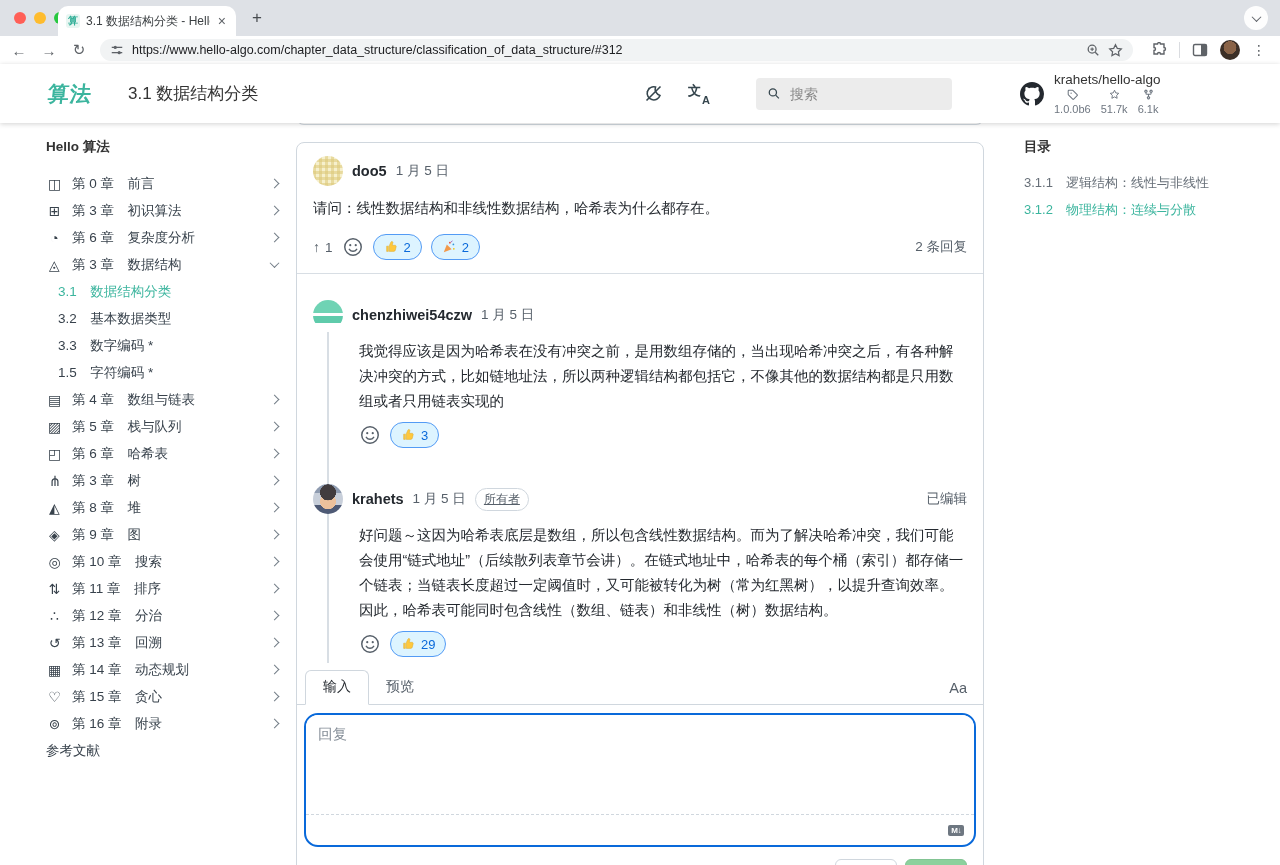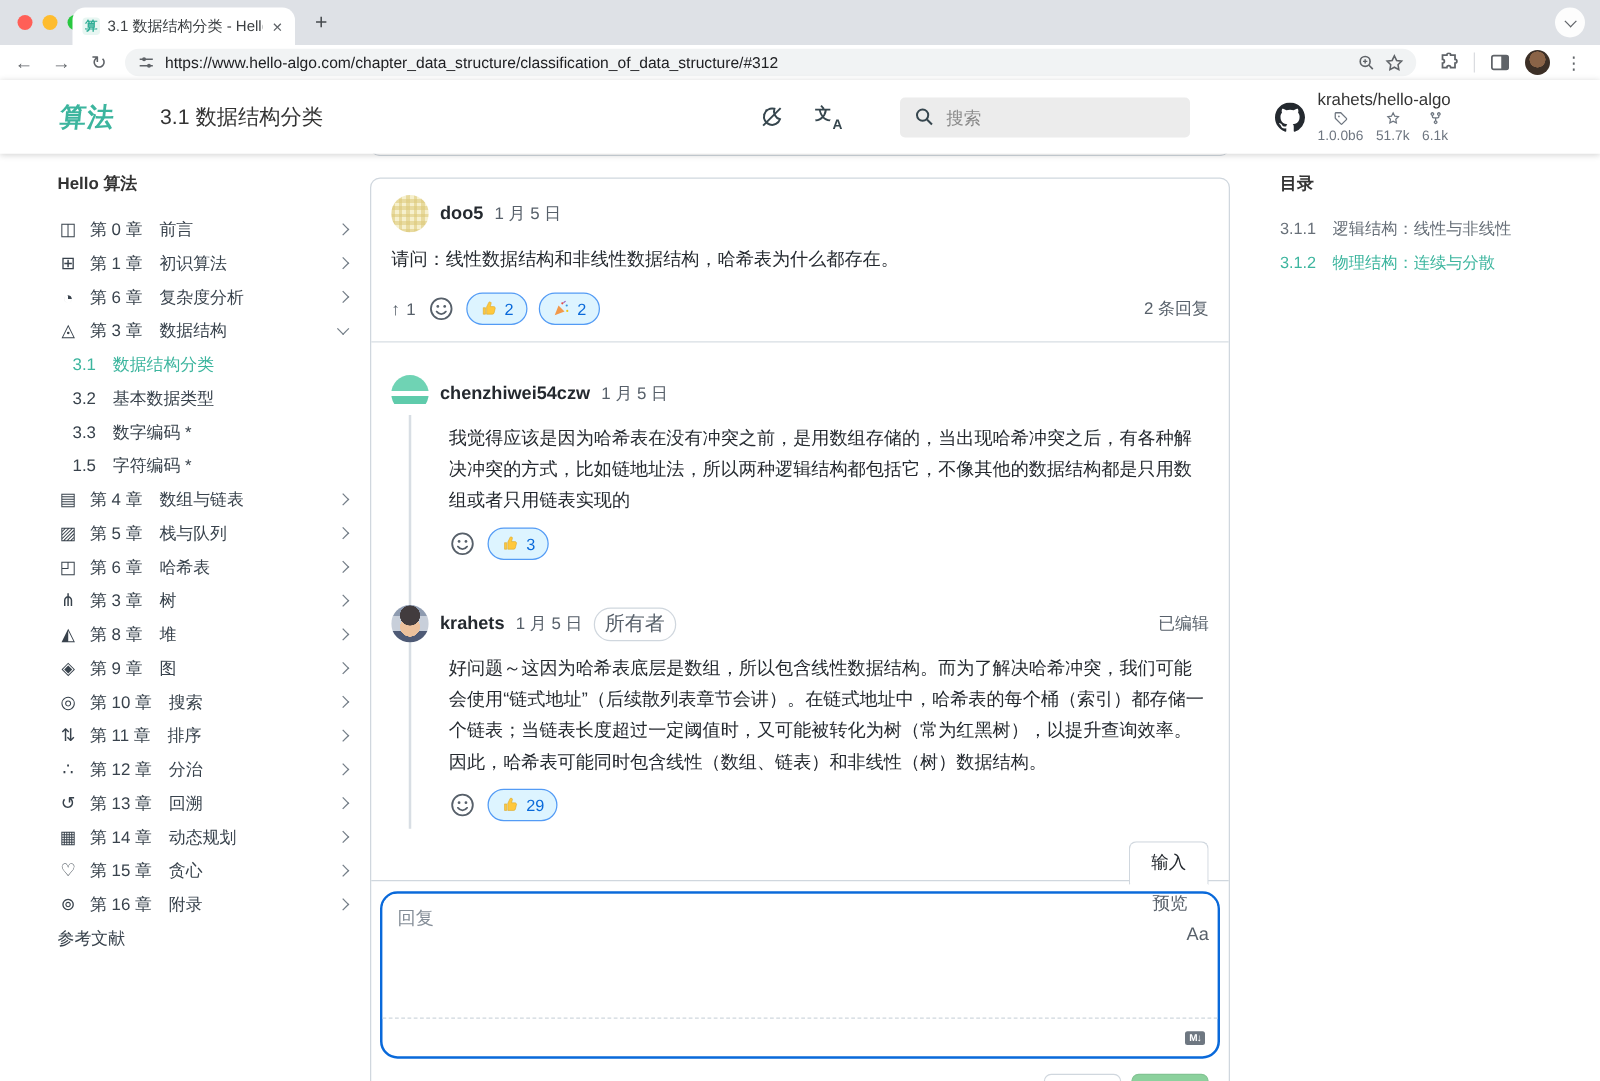--- a/index.html
+++ b/index.html
@@ -38,21 +38,21 @@
   
   .site-header { position:relative; z-index:5; height:59px; background:#fff;
     box-shadow:0 1px 5px rgba(0,0,0,.18); display:flex; align-items:center; padding:0 70px 0 48px; }
   .logo { color:#3cb59e; font-weight:900; font-size:21px; letter-spacing:1px;
     transform:skewX(-6deg); width:62px; flex:none; }
   .page-title { font-size:17px; color:#333; margin-left:18px; }
   .hdr-icons { margin-left:auto; display:flex; align-items:center; gap:24px; }
   .translate-ic { position:relative; width:22px; height:20px; color:#36464e; }
   .translate-ic .zh { position:absolute; left:0; top:-2px; font-size:13px; font-weight:bold; }
   .translate-ic .en { position:absolute; right:0; bottom:-2px; font-size:11px; font-weight:bold; }
-  .searchbox { width:232px; height:32px; background:#ececec; border-radius:4px; margin-left:22px;
+  .searchbox { width:196px; height:32px; background:#ececec; border-radius:4px; margin-left:22px;
     display:flex; align-items:center; gap:10px; padding:0 12px; }
   .searchbox input { border:none; outline:none; background:transparent; font-size:14px; width:150px;
     color:#333; font-family:inherit; }
   .searchbox input::placeholder { color:#8a8a8a; }
   .repo { display:flex; align-items:center; gap:10px; margin-left:44px; width:190px; flex:none; }
   .repo-text .rname { font-size:13.5px; color:#333; }
   .repo-facts { display:flex; gap:10px; align-items:center; margin-top:2px; font-size:11px; color:#6e7680; }
   .fact { display:flex; align-items:center; gap:3px;flex-direction:column; }
 
   
@@ -83,40 +83,40 @@
       repeating-linear-gradient(0deg, rgba(220,200,120,.55) 0 3px, transparent 3px 6px),
       repeating-linear-gradient(90deg, rgba(220,200,120,.55) 0 3px, transparent 3px 6px), #f6f0cd; }
   .avatar.a-chen { background:
       linear-gradient(180deg, #6fd3b4 0 42%, #fff 42% 55%, #5fcbab 55% 78%, #fff 78%); }
   .avatar.a-kra { background:
       radial-gradient(circle at 50% 28%, #423c3e 0 30%, transparent 31%),
       radial-gradient(circle at 50% 58%, #ecc19c 0 34%, transparent 35%),
       linear-gradient(180deg, #8e9bb0 0 30%, #c8cfda 30% 70%, #4e5a75 70%); }
   .c-author { font-size:14.5px; font-weight:bold; color:#24292f; }
   .c-date { font-size:13.5px; color:#57606a; }
-  .owner-badge { font-size:16px; color:#57606a; border:1px solid #d0d7de; border-radius:999px; padding:2px 8px; }
+  .owner-badge { font-size:12px; color:#57606a; border:1px solid #d0d7de; border-radius:999px; padding:2px 8px;text-decoration:underline; }
   .edited { margin-left:auto; font-size:13.5px; color:#57606a; }
   .c-body { padding:9px 16px 0; font-size:14.5px; color:#24292f; line-height:26px; }
   .rx-row { display:flex; align-items:center; gap:9px; padding:13px 16px 13px; }
   .upvote { display:flex; align-items:center; gap:5px; font-size:13.5px; color:#57606a; }
   .upvote .arr { font-size:14px; }
   .rx-pill { display:flex; align-items:center; gap:6px; height:26px; padding:0 10px;
     background:#ddf4ff; border:1px solid #539bf5; border-radius:14px; }
   .rx-count { font-size:13px; color:#0969da; }
   .replies-label { margin-left:auto; font-size:13.5px; color:#57606a; }
 
   .replies { border-top:1px solid #d8dee4; position:relative; }
   .thread-line { position:absolute; left:30px; top:58px; bottom:4px; width:2px; background:#d8dee4; }
   .reply { position:relative; padding-top:13px; }
   .reply .c-body { padding-left:62px; line-height:25px; }
   .reply .rx-row { padding-left:62px; padding-top:8px; padding-bottom:10px; }
 
   
   .editor-tabs { display:flex; align-items:flex-end; border-bottom:1px solid #d0d7de;
-    padding:6px 16px 0 8px; height:38px;flex-direction:column; }
+    padding:6px 16px 0 8px; height:38px; }
   .tab-write { background:#fff; border:1px solid #d0d7de; border-bottom:1px solid #fff;
     border-radius:6px 6px 0 0; padding:7px 17px 8px; margin-bottom:-1px; font-size:14px; color:#24292f; }
   .tab-preview { padding:7px 17px 8px; font-size:14px; color:#57606a; }
   .format-btn { margin-left:auto; font-size:14.5px; color:#57606a; padding-bottom:8px; }
   .editor-box { margin:8px 7px 0; border:2px solid #0969da; border-radius:14px; overflow:hidden; }
   .editor-box textarea { display:block; width:100%; height:100px; border:none; outline:none; resize:none;
     padding:10px 12px; font-size:14.5px; font-family:inherit; color:#24292f;
     border-bottom:1px dashed #d0d7de; }
   .editor-box textarea::placeholder { color:#848d97; }
   .editor-foot { height:30px; display:flex; align-items:center; justify-content:flex-end; padding:0 10px; }
@@ -241,21 +241,21 @@
 
 <div class="sidebar">
   <div class="sb-title">Hello 算法</div>
   <div class="sb-item">
       <span class="sb-ico">◫</span>
       <span class="sb-label">第 0 章　前言</span>
       <span class="chev right"></span>
     </div>
   <div class="sb-item">
       <span class="sb-ico">⊞</span>
-      <span class="sb-label">第 1 章　初识算法</span>
+      <span class="sb-label">第 3 章　初识算法</span>
       <span class="chev right"></span>
     </div>
   <div class="sb-item">
       <span class="sb-ico">◔</span>
       <span class="sb-label">第 6 章　复杂度分析</span>
       <span class="chev right"></span>
     </div>
   <div class="sb-item">
       <span class="sb-ico">◬</span>
       <span class="sb-label">第 3 章　数据结构</span>

